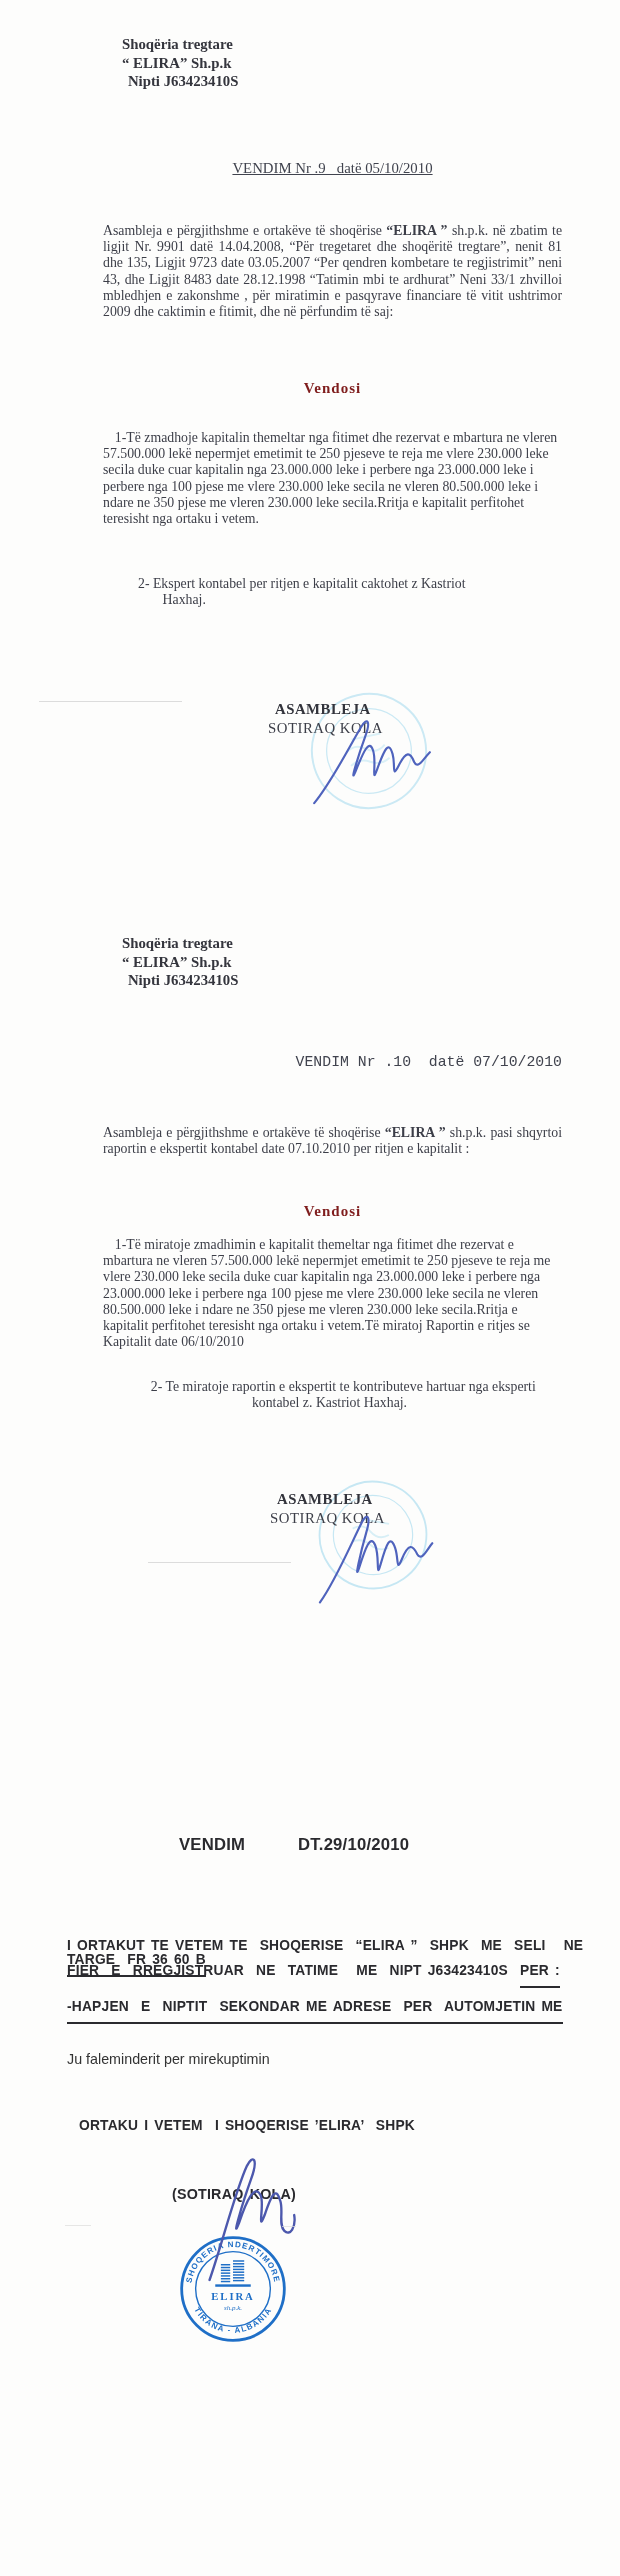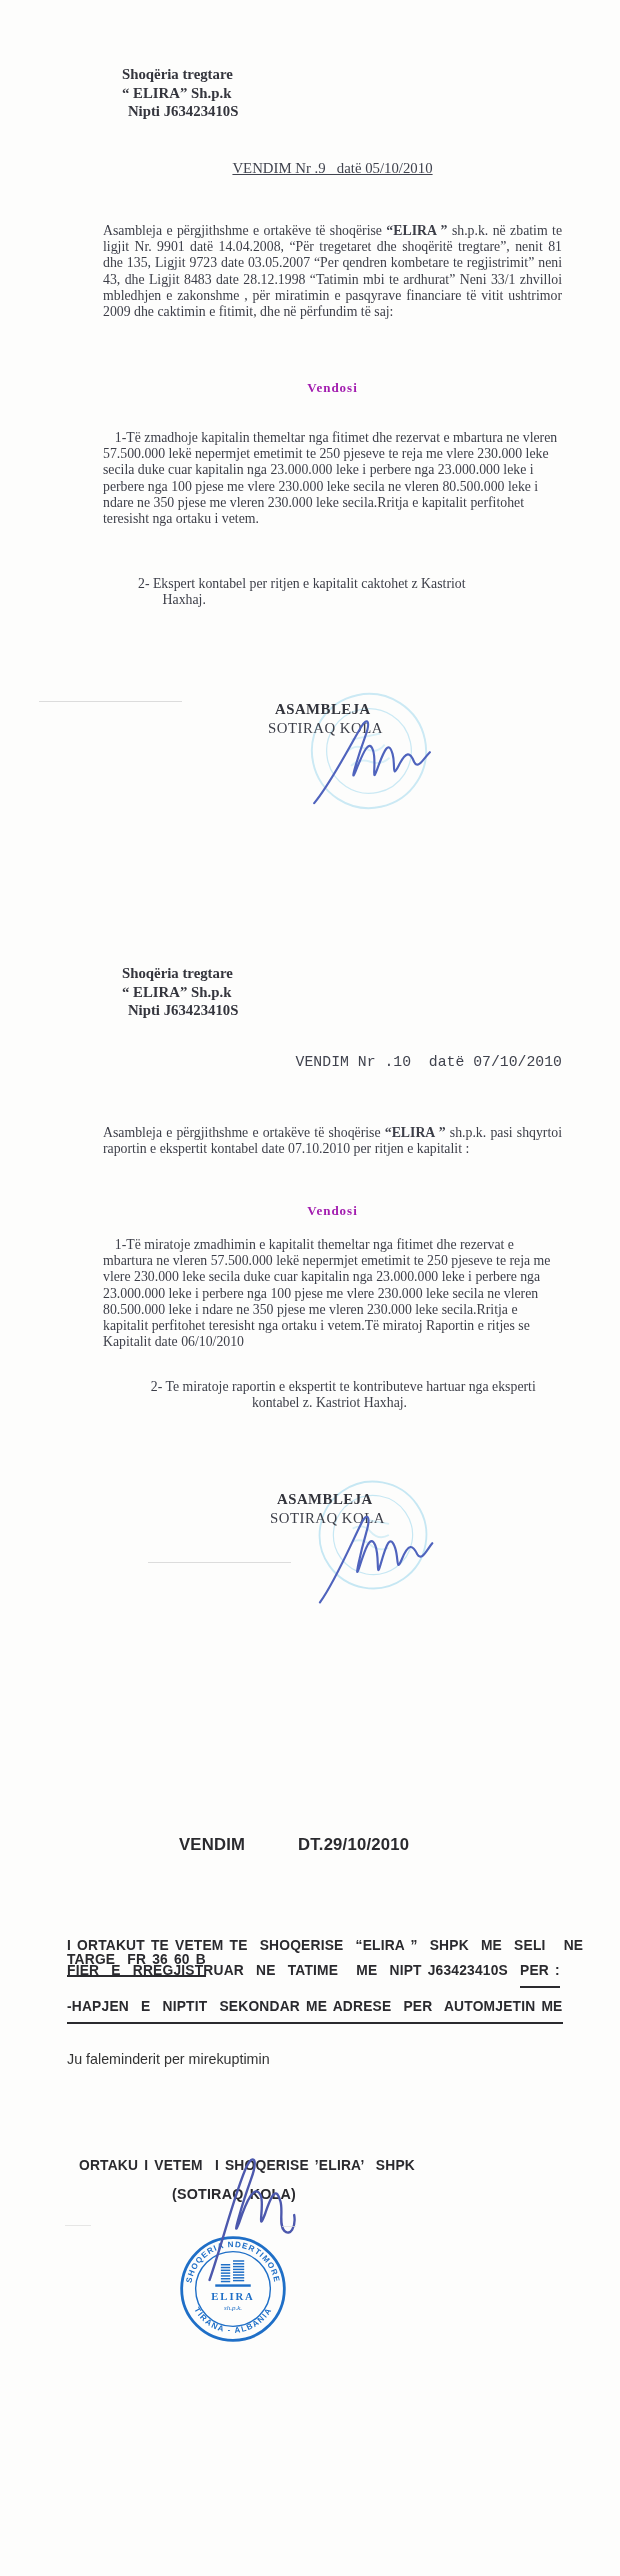--- a/index.html
+++ b/index.html
@@ -1,23 +1,23 @@
 <!DOCTYPE html>
 <html><head>
 <meta charset="utf-8">
 <style>
   html,body{margin:0;padding:0;background:#e9e9e9;}
   #page{position:relative;width:620px;height:2576px;background:#fdfdfc;overflow:hidden;
         font-family:"Liberation Serif","DejaVu Serif",serif;color:#3a3b43;}
   .abs{position:absolute;}
   .sans{font-family:"Liberation Sans","DejaVu Sans",sans-serif;}
-  .hdr{font-weight:bold;font-size:14.8px;line-height:18.7px;color:#34353d;margin-top:30px;}
+  .hdr{font-weight:bold;font-size:14.8px;line-height:18.7px;color:#34353d;}
   .title{font-size:14.8px;white-space:pre;color:#40434e;}
   .para{font-size:13.8px;line-height:16.2px;text-align:justify;color:#3c3e48;}
-  .vendosi{font-weight:bold;font-size:13px;text-align:center;letter-spacing:1px;color:#a21caf;font-family:Liberation Serif, serif;}
+  .vendosi{font-weight:bold;font-size:15px;text-align:center;letter-spacing:1px;color:#7f1d1d;font-family:Liberation Serif, serif;}
   .sigorg{font-weight:bold;font-size:14.8px;letter-spacing:0.5px;color:#33343c;}
   .signame{font-size:14.8px;letter-spacing:0.5px;color:#3c3e48;}
   .d3{font-family:"Liberation Sans","DejaVu Sans",sans-serif;font-weight:bold;font-size:13.8px;
       color:#2a2a2e;white-space:pre;word-spacing:2px;letter-spacing:0.2px;}
   .d3u{border-bottom:2px solid #2a2a2e;padding-bottom:8px;}
   .scanline{background:#dcdcdc;height:1px;}
   svg{display:block;}
 </style>
 </head>
 <body>
@@ -99,21 +99,21 @@
   <div class="abs d3" style="left:179px;top:1835px;font-size:16.7px;">VENDIM</div>
   <div class="abs d3" style="left:298px;top:1835px;font-size:16.7px;">DT.29/10/2010</div>
 
   <div class="abs d3" style="left:67px;top:1938px;">I ORTAKUT TE VETEM TE  SHOQERISE  “ELIRA ”  SHPK  ME  SELI   NE</div>
   <div class="abs d3" style="left:67px;top:1963px;"><span>FIER  E  RREGJISTRUAR  NE  TATIME   ME  NIPT J63423410S  </span><span class="d3u">PER :</span></div>
   <div class="abs d3" style="left:67px;top:1999px;"><span class="d3u">-HAPJEN  E  NIPTIT  SEKONDAR ME ADRESE  PER  AUTOMJETIN ME</span></div>
   <div class="abs d3" style="left:67px;top:1932px;margin-top:20px;"><span class="d3u">TARGE  FR 36 60 B</span></div>
 
   <div class="abs sans" style="left:67px;top:2051px;font-size:14.3px;color:#333;">Ju faleminderit per mirekuptimin</div>
 
-  <div class="abs d3" style="left:79px;top:2118px;margin-top:40px;">ORTAKU I VETEM  I SHOQERISE ’ELIRA’  SHPK</div>
+  <div class="abs d3" style="left:79px;top:2118px;">ORTAKU I VETEM  I SHOQERISE ’ELIRA’  SHPK</div>
 
   <div class="abs d3" style="left:172px;top:2186px;font-size:14.3px;">(SOTIRAQ KOLA)</div>
 
   <svg class="abs" style="left:177px;top:2233px;" width="112" height="112" viewBox="0 0 120 120">
     <g fill="none" stroke="#1f6fc7">
       <circle cx="60" cy="60" r="55" stroke-width="3"></circle>
       <circle cx="60" cy="60" r="40" stroke-width="1.5"></circle>
     </g>
     <defs>
       <path id="arcTop" d="M15,60 A45,45 0 0 1 105,60"></path>

